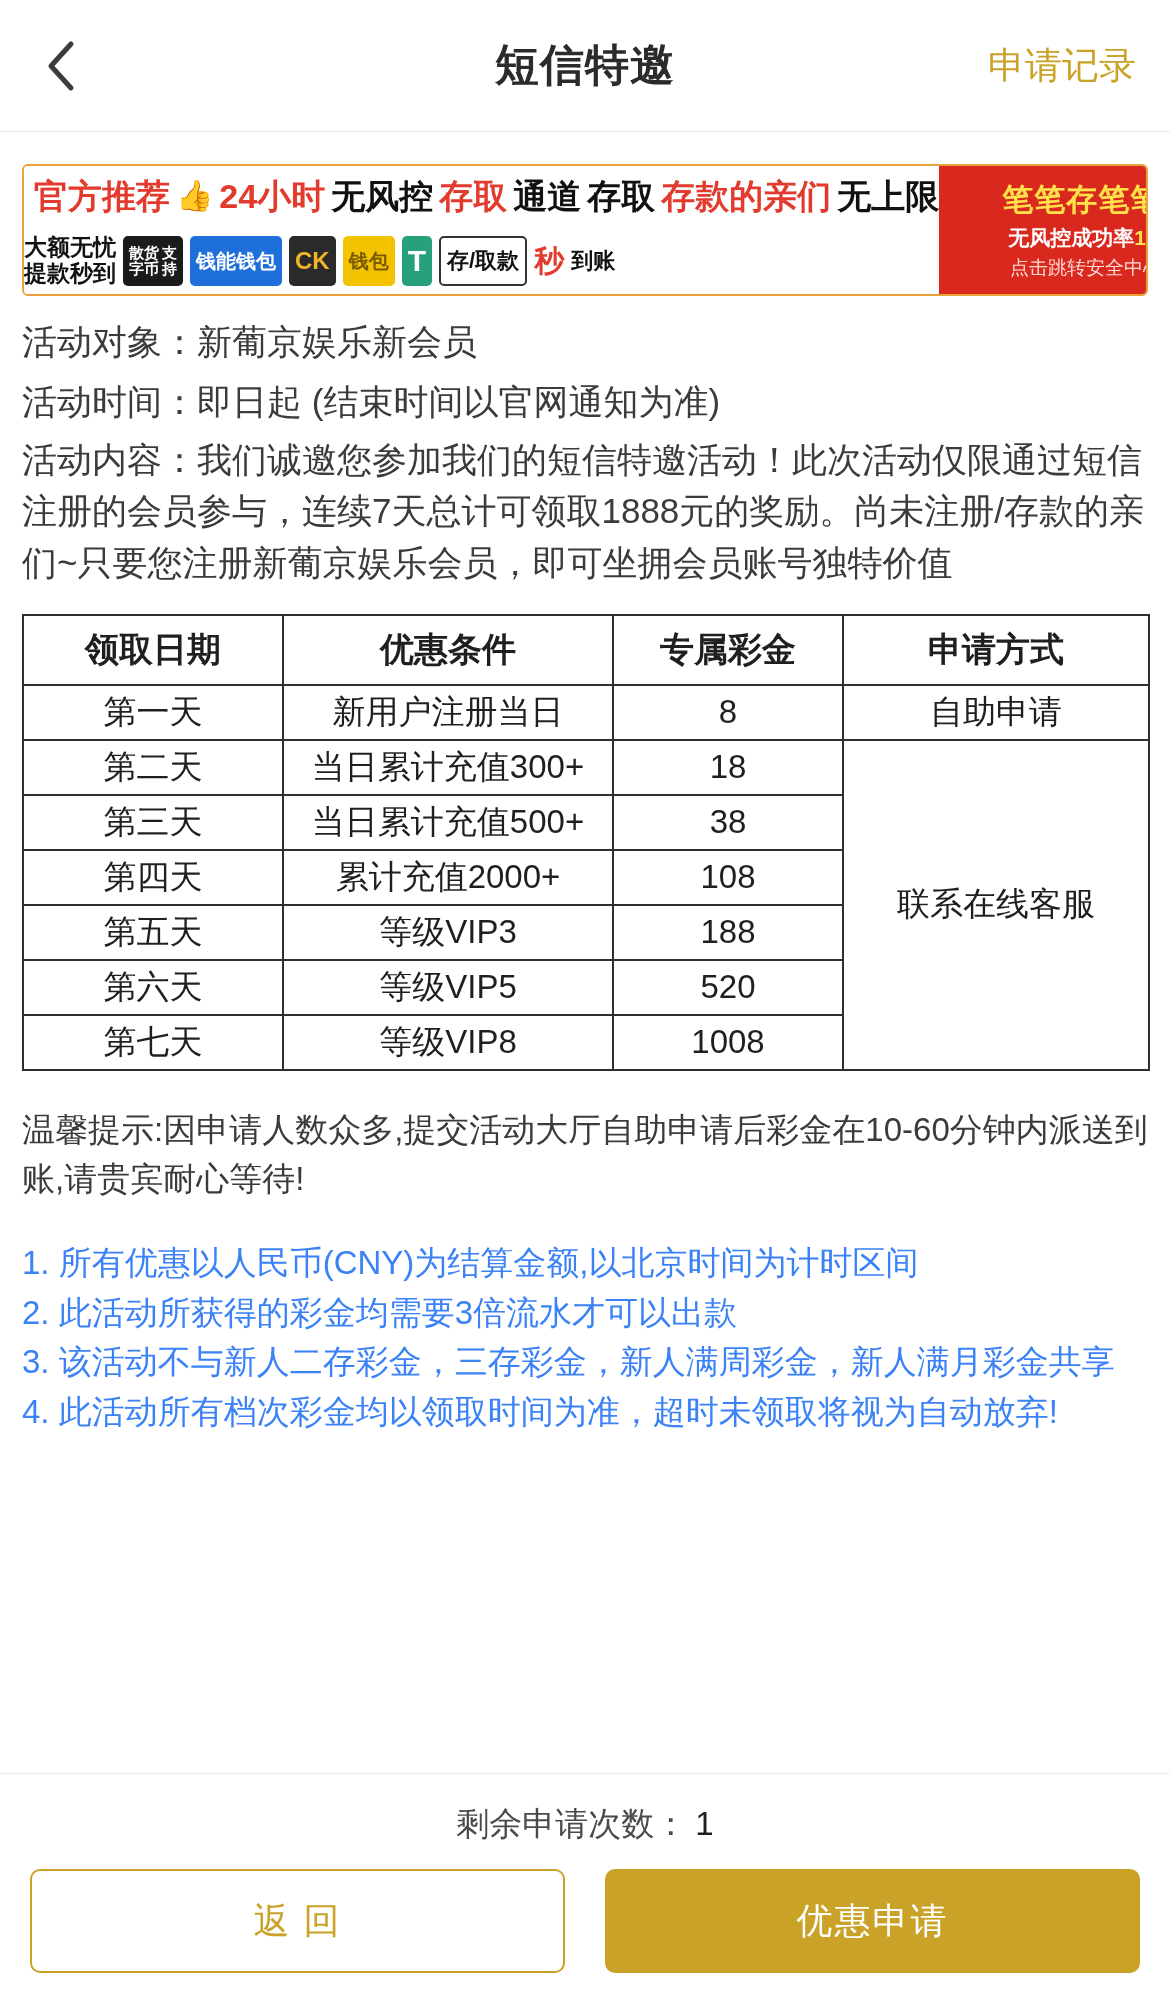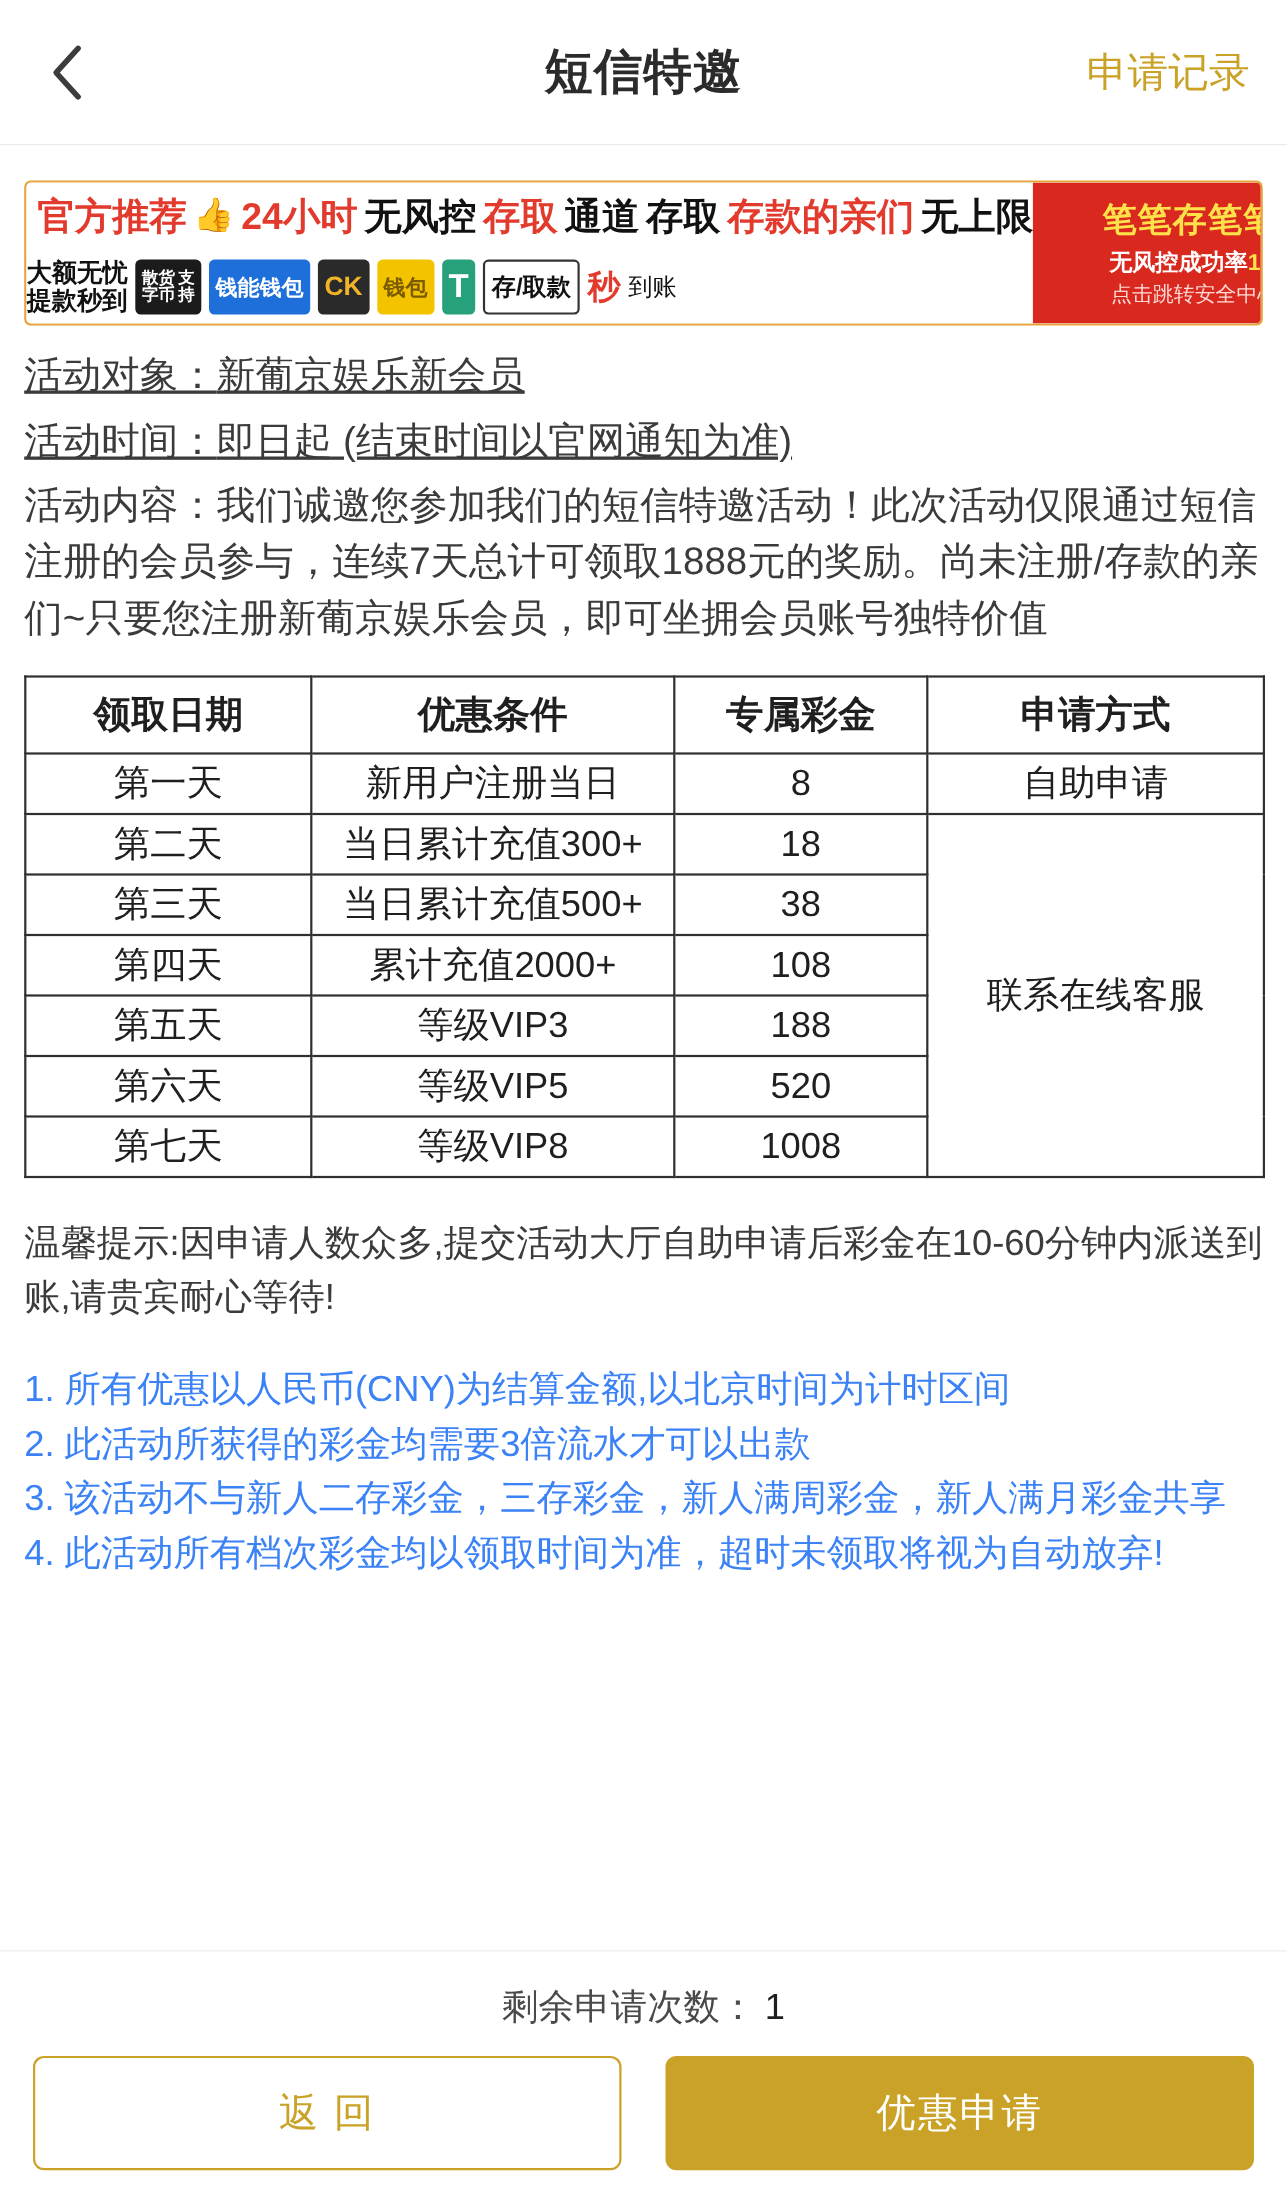--- a/index.html
+++ b/index.html
@@ -129,21 +129,21 @@
   .chip.blue { background: #1e6fd9; }
   .chip.ck { background: #2a2a2a; color:#fff; }
   .chip.ck .ck-b { color: #f0b429; font-size: 24px; }
   .chip.yellow { background: #f3c300; color: #7a5b00; }
   .chip.tether { background: #26a17b; color:#fff; font-size: 30px;}
   .chip.white-btn {
     background: #fff; color: #111; border: 2px solid #333;
     font-size: 22px;
   }
   .miao { font-size: 30px; font-weight: 800; color: #e23b2e; }
-  .daozhang { font-size: 22px; font-weight: 400; color: #111; }
+  .daozhang { font-size: 22px; font-weight: 700; color: #111; }
   .banner-right {
     flex: 0 0 318px;
     background: #d9281e;
     color: #fff;
     display: flex;
     flex-direction: column;
     align-items: center;
     justify-content: center;
     gap: 3px;
     padding: 4px 2px;
@@ -153,21 +153,20 @@
   .br-l2 .hundred { color: #ffe24a; }
   .br-l3 { font-size: 19px; color: #ffd9d4; }
 
   
   .info-block { margin-top: 16px; }
   .info-line {
     font-size: 35px;
     color: #3b3b3b;
     line-height: 1.42;
     padding: 5px 0;
-    text-decoration: underline;
   }
   .info-line .lbl { color: #3b3b3b; }
   .info-para {
     font-size: 35px;
     color: #3b3b3b;
     line-height: 1.46;
     padding: 3px 0 0 0;
   }
 
   

